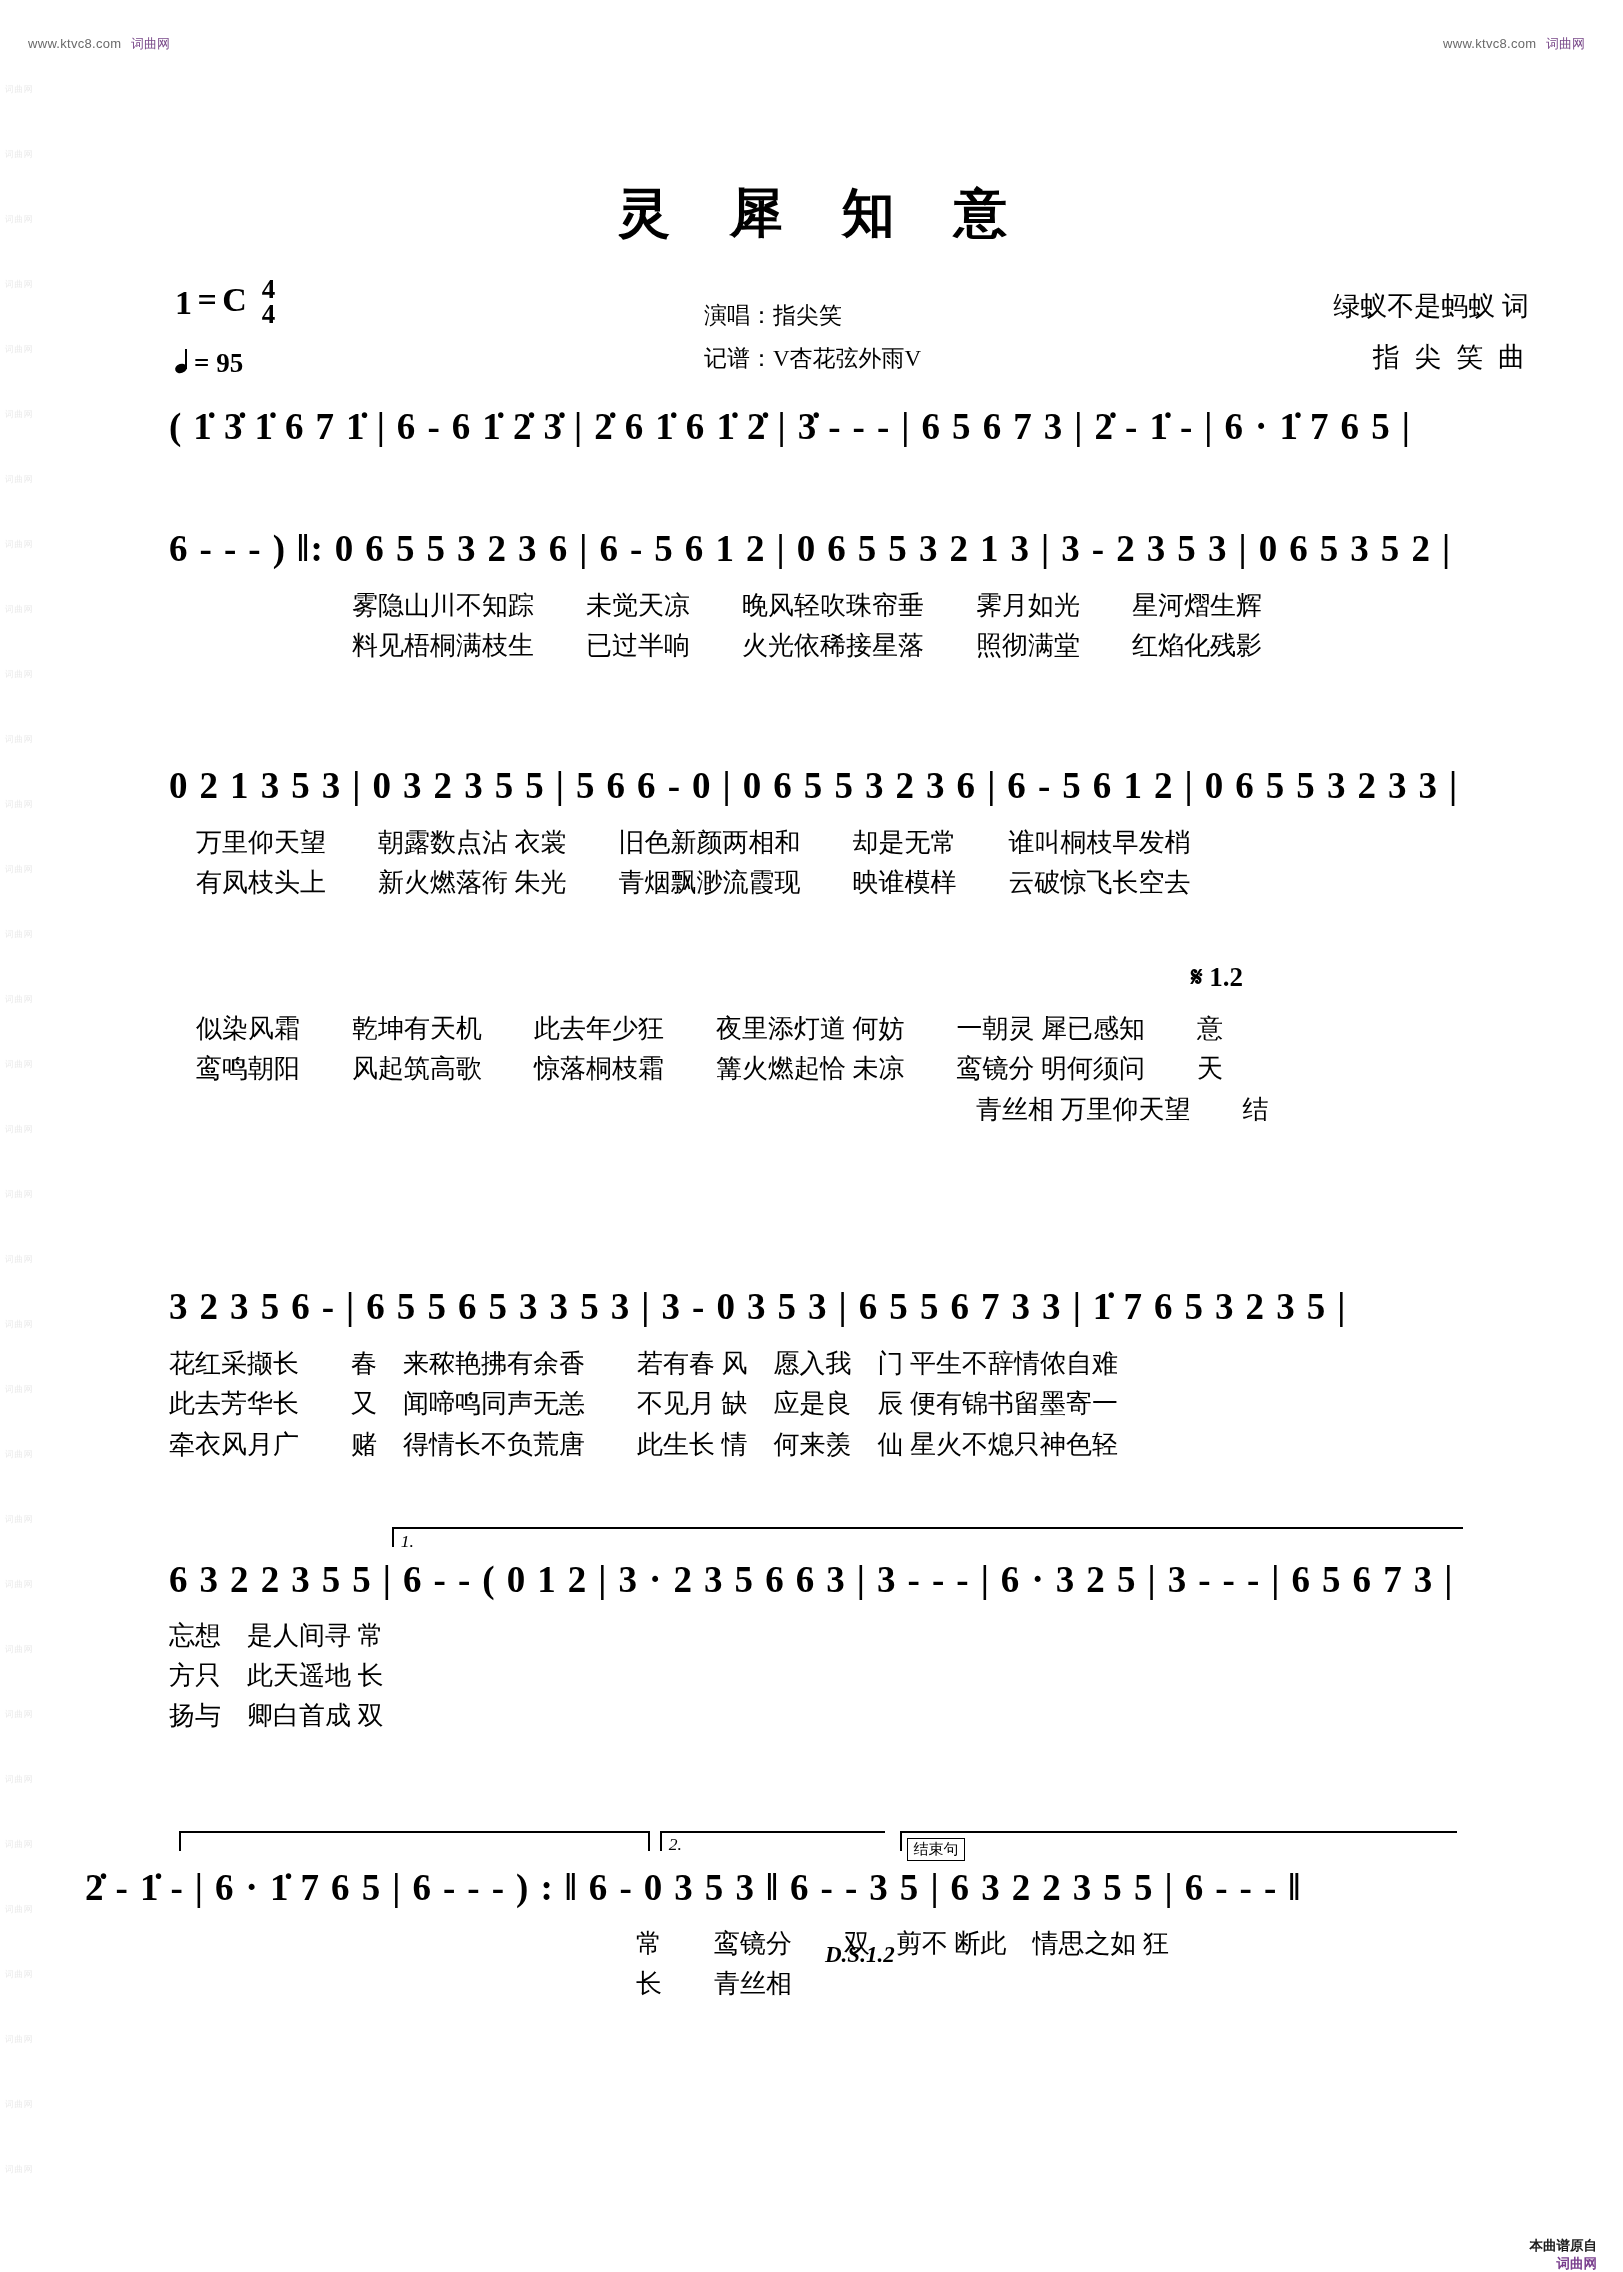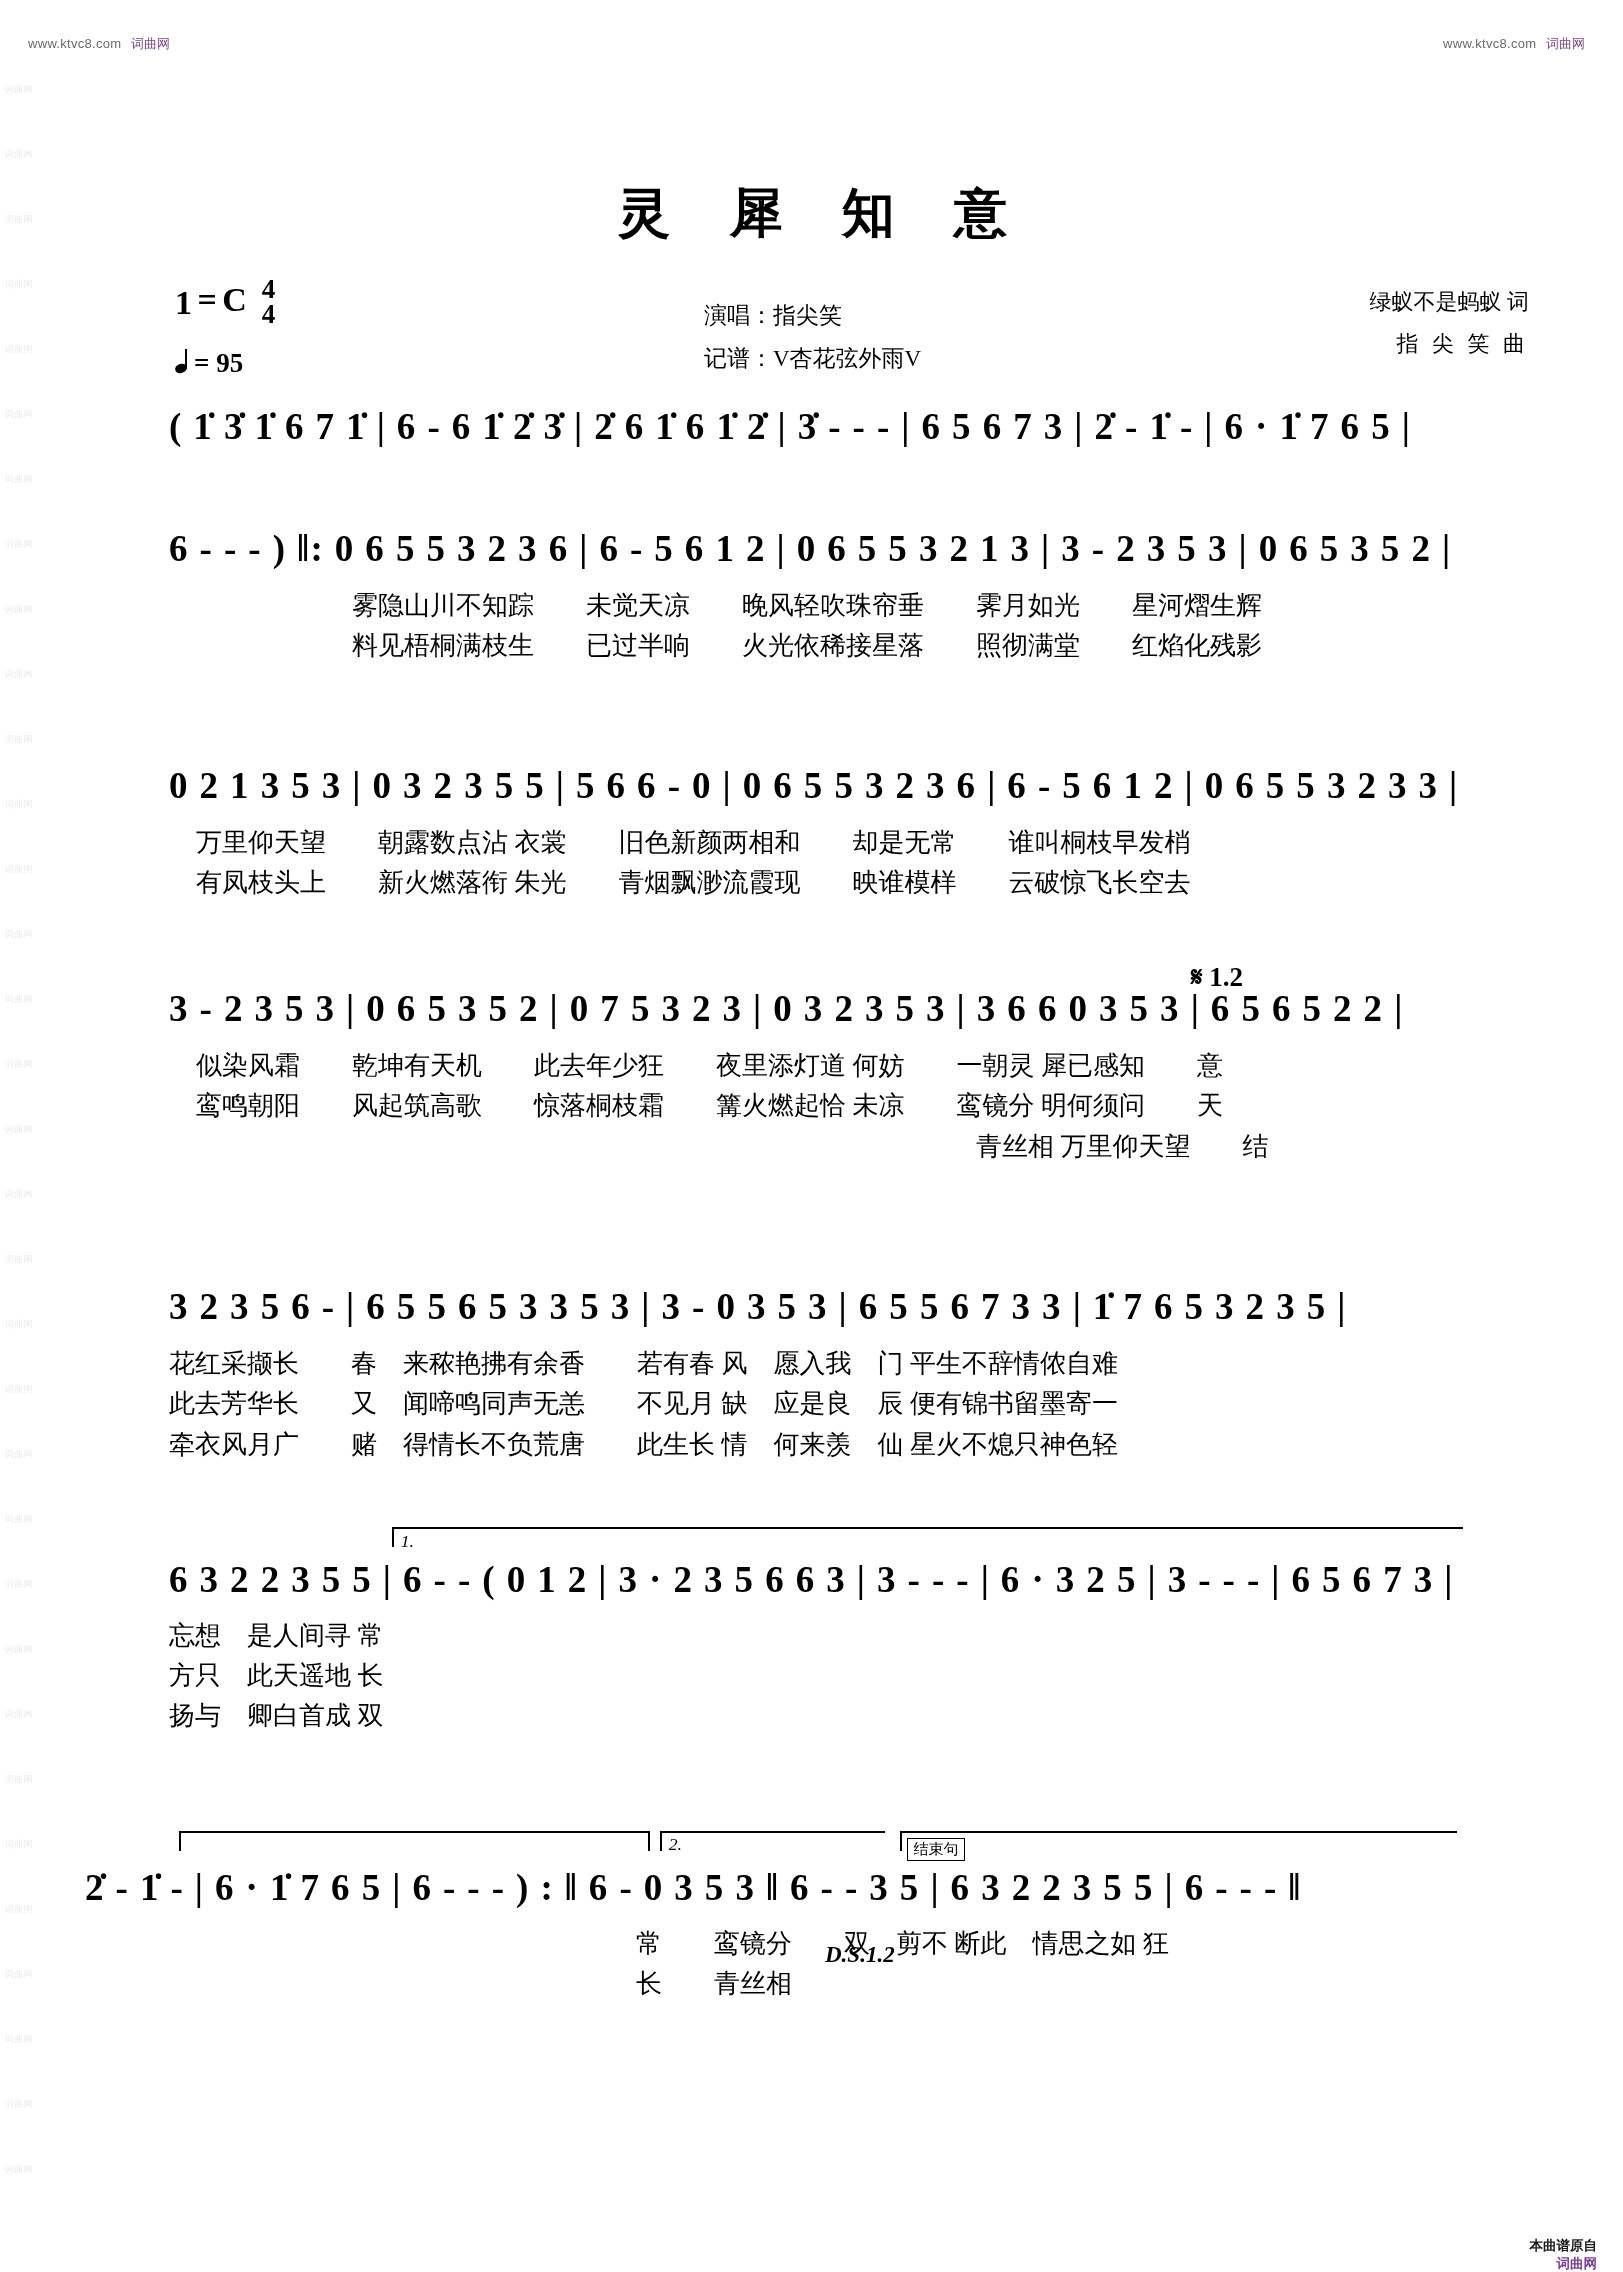--- a/index.html
+++ b/index.html
@@ -151,21 +151,21 @@
     top: 279px;
     font-size: 23px;
     line-height: 1.85;
     font-family: "Liberation Serif", serif;
   }
   .credits-right {
     position: absolute;
     right: 95px;
     top: 265px;
     text-align: right;
-    font-size: 22px;
+    font-size: 27px;
     line-height: 1.9;
     font-family: "Liberation Serif", serif;
   }
   .credits-right .spaced { letter-spacing: 4px; }
 
   
   .system {
     position: absolute;
     left: 0;
     width: 1624px;
@@ -279,21 +279,20 @@
   </div>
 
   <div class="system" style="top: 751px;">
     <div class="notes" style="padding-left:169px;">0 2 1 3 5 3 | 0 3 2 3 5 5 | 5 6 6 - 0 | 0 6 5 5 3 2 3 6 | 6 - 5 6 1 2 | 0 6 5 5 3 2 3 3 |</div>
     <div class="lyricline" style="padding-left:196px; margin-top:19px;">万里仰天望　　朝露数点沾 衣裳　　旧色新颜两相和　　却是无常　　谁叫桐枝早发梢</div>
     <div class="lyricline" style="padding-left:196px;">有凤枝头上　　新火燃落衔 朱光　　青烟飘渺流霞现　　映谁模样　　云破惊飞长空去</div>
   </div>
 
   <div class="system" style="top: 974px;">
     <div class="segno" style="left:1191px; top:-28px; position:absolute;">𝄋 1.2</div>
-    <div class="notes" style="padding-left:169px;">3 - 2 3 5 3 | 0 6 5 3 5 2 | 0 7 5 3 2 3 | 0 3 2 3 5 3 | 3 6 6 0 3 5 3 | 6 5 6 5 2 2 |</div>
     <div class="lyricline" style="padding-left:196px; margin-top:19px;">似染风霜　　乾坤有天机　　此去年少狂　　夜里添灯道 何妨　　一朝灵 犀已感知　　意</div>
     <div class="lyricline" style="padding-left:196px;">鸾鸣朝阳　　风起筑高歌　　惊落桐枝霜　　篝火燃起恰 未凉　　鸾镜分 明何须问　　天</div>
     <div class="lyricline" style="padding-left:196px;">　　　　　　　　　　　　　　　　　　　　　　　　　　　　　　青丝相 万里仰天望　　结</div>
   </div>
 
   <div class="system" style="top: 1272px;">
     <div class="notes" style="padding-left:169px;">3 2 3 5 6 - | 6 5 5 6 5 3 3 5 3 | 3 - 0 3 5 3 | 6 5 5 6 7 3 3 | 1̇ 7 6 5 3 2 3 5 |</div>
     <div class="lyricline" style="padding-left:169px; margin-top:19px;">花红采撷长　　春　来秾艳拂有余香　　若有春 风　愿入我　门 平生不辞情侬自难</div>
     <div class="lyricline" style="padding-left:169px;">此去芳华长　　又　闻啼鸣同声无恙　　不见月 缺　应是良　辰 便有锦书留墨寄一</div>
     <div class="lyricline" style="padding-left:169px;">牵衣风月广　　赌　得情长不负荒唐　　此生长 情　何来羡　仙 星火不熄只神色轻</div>

